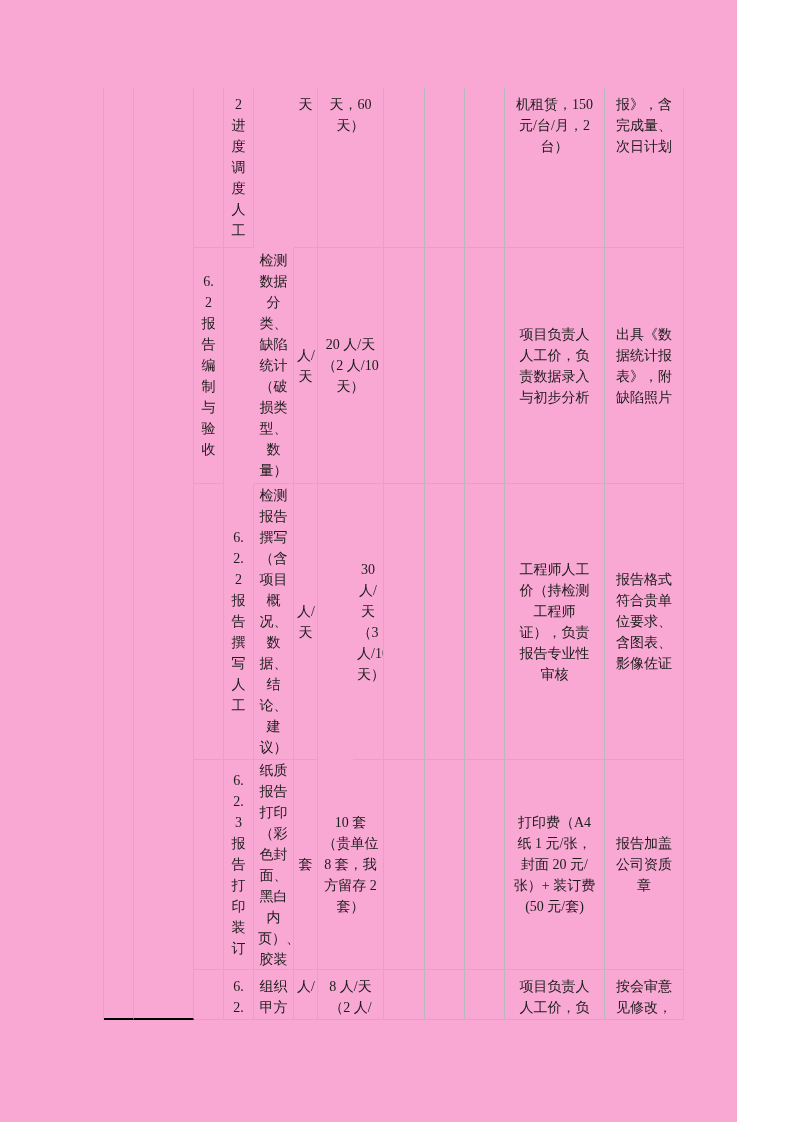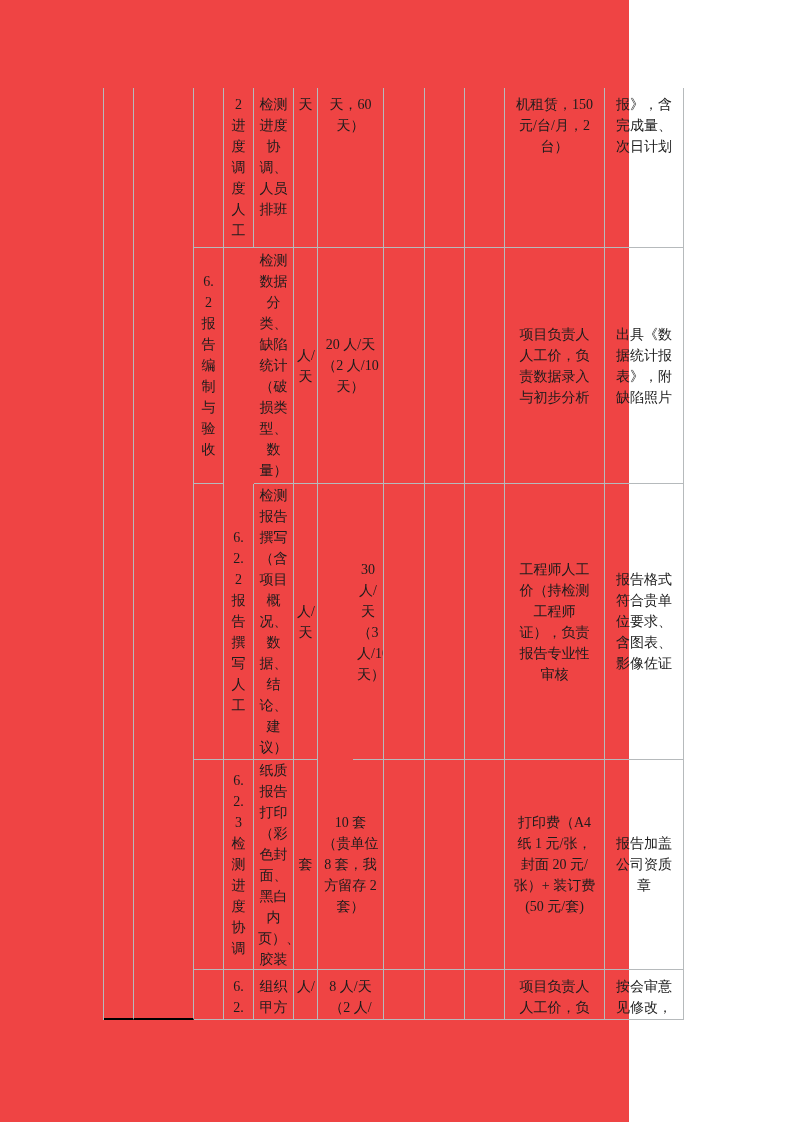--- a/index.html
+++ b/index.html
@@ -1,21 +1,21 @@
 <!DOCTYPE html>
 <html><head>
 <meta charset="utf-8">
 <style>
   html,body{margin:0;padding:0;}
   body{
     width:793px;height:1122px;position:relative;background:#ffffff;
     font-family:"Liberation Serif","DejaVu Serif",serif;
     color:#1c1c1c;overflow:hidden;
   }
-  .doc-page{position:absolute;left:0;top:0;width:629px;height:1122px;background:#ef4444;}
+  .doc-page{position:absolute;left:0;top:0;width:737px;height:1122px;background:#f9a8d4;}
   .cost-table{
     position:absolute;left:103px;top:88px;width:580px;height:932px;
     display:grid;
     grid-template-columns:30px 60px 30px 30px 40px 24px 66px 41px 40px 40px 100px 79px;
     grid-template-rows:160px 236px 276px 210px 50px;
     border-left:1px solid #b6babc;
     box-sizing:border-box;
   }
   .cell{
     box-sizing:border-box;
@@ -41,23 +41,20 @@
 </head>
 <body>
 
 <div class="doc-page">
   <div class="cost-table" id="cost-table">
       <div class="cell merged" style="grid-area: 1 / 1 / span 5;"></div>
       <div class="cell merged" style="grid-area: 1 / 2 / span 5;"></div>
       <div class="cell c3 vtop" style="grid-area: 1 / 3;"></div>
       <div class="cell c4 vtop" style="grid-area: 1 / 4;">
         <div class="txt">2 进度调度人工</div>
-      </div>
-      <div class="cell c5 vtop" style="grid-area: 1 / 5;">
-        <div class="txt">检测进度协调、人员排班</div>
       </div>
       <div class="cell c6 vtop" style="grid-area: 1 / 6;">
         <div class="txt">天</div>
       </div>
       <div class="cell c7 vtop" style="grid-area: 1 / 7;">
         <div class="txt">天，60 天）</div>
       </div>
       <div class="cell c8 vtop" style="grid-area: 1 / 8;"></div>
       <div class="cell c9 vtop" style="grid-area: 1 / 9;"></div>
       <div class="cell c10 vtop" style="grid-area: 1 / 10;"></div>
@@ -105,21 +102,21 @@
       <div class="cell c9" style="grid-area: 3 / 9;"></div>
       <div class="cell c10" style="grid-area: 3 / 10;"></div>
       <div class="cell c11" style="grid-area: 3 / 11;">
         <div class="txt">工程师人工价（持检测工程师证），负责报告专业性审核</div>
       </div>
       <div class="cell c12" style="grid-area: 3 / 12;">
         <div class="txt">报告格式符合贵单位要求、含图表、影像佐证</div>
       </div>
       <div class="cell c3" style="grid-area: 4 / 3;"></div>
       <div class="cell c4" style="grid-area: 4 / 4;">
-        <div class="txt">6.2.3 检测进度协调</div>
+        <div class="txt">6.2.3 报告打印装订</div>
       </div>
       <div class="cell c5" style="grid-area: 4 / 5;">
         <div class="txt">纸质报告打印（彩色封面、黑白内页）、胶装</div>
       </div>
       <div class="cell c6" style="grid-area: 4 / 6;">
         <div class="txt">套</div>
       </div>
       <div class="cell c7" style="grid-area: 4 / 7;">
         <div class="txt">10 套（贵单位 8 套，我方留存 2 套）</div>
       </div>

